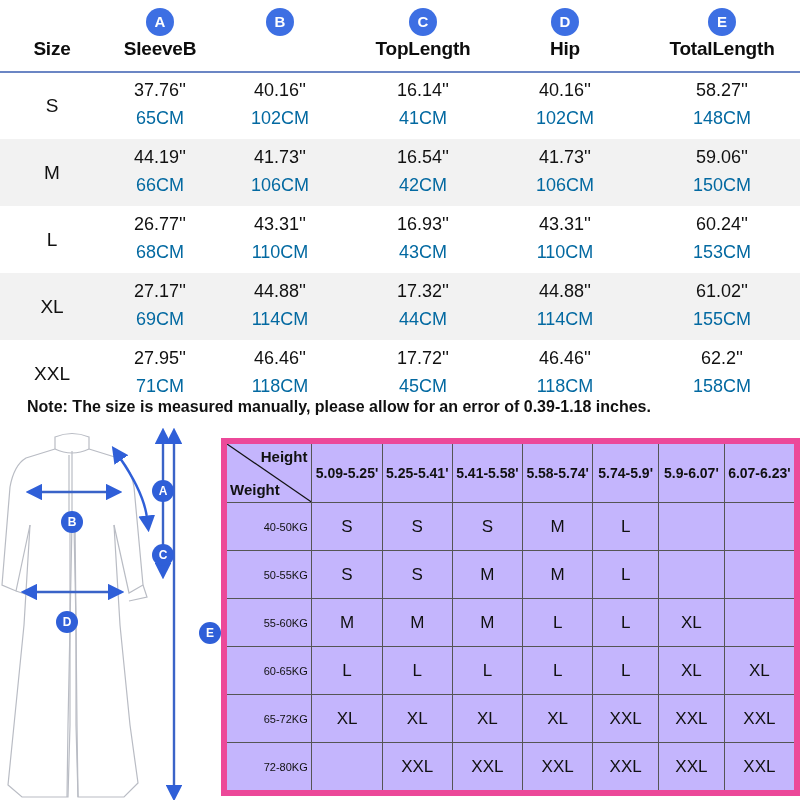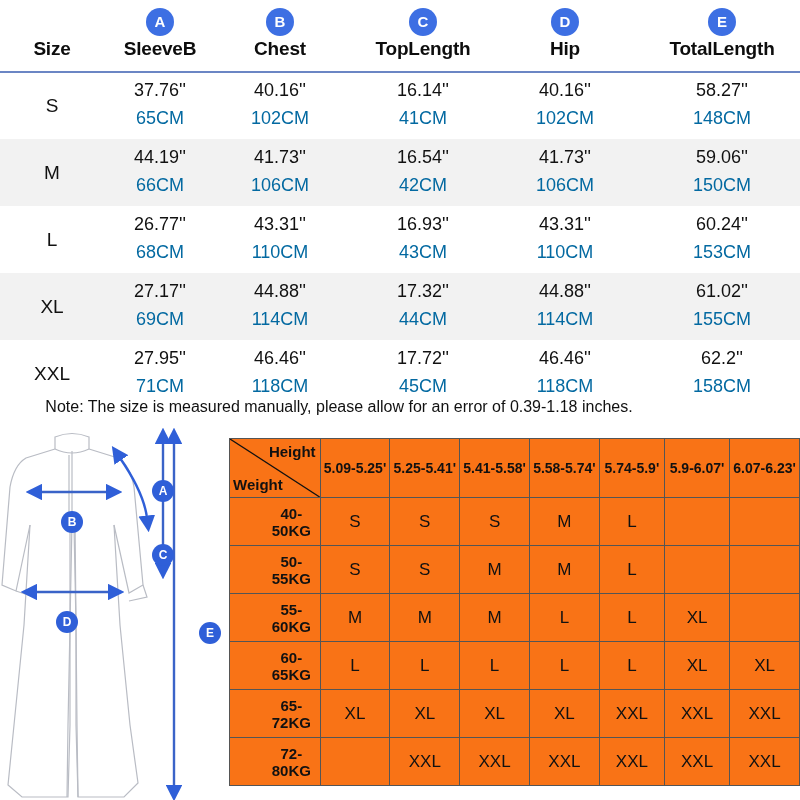--- a/index.html
+++ b/index.html
@@ -100,20 +100,21 @@
     color: #0369a1;
     white-space: nowrap;
   }
   #note-text {
     position: absolute;
     left: 0; top: 398px;
     width: 678px;
     text-align: center;
     font-size: 16px;
     color: #111111;
+    font-weight: bold;
   }
 
   
   #garment-figure {
     position: absolute;
     left: 0; top: 425px;
     width: 215px;
     height: 375px;
   }
   .fig-badge {
@@ -126,23 +127,22 @@
     font-weight: bold;
     line-height: 22px;
     text-align: center;
   }
 
   
   #hw-table {
     position: absolute;
     left: 221px; top: 438px;
     border-collapse: collapse;
-    border: 1px solid #ec4899;
-    background: #f97316;
-    margin-left: 8px;
+    border: 6px solid #ec4899;
+    background: #c4b5fd;
   }
   #hw-table td, #hw-table th {
     border: 1px solid #555555;
     font-family: "Liberation Sans", sans-serif;
     font-size: 15px;
     font-weight: normal;
     color: #111111;
     text-align: center;
     padding: 0;
     height: 47px;
@@ -177,22 +177,22 @@
     font-weight: bold;
     text-align: center;
   }
   #hw-table th.hhdr {
     height: 58px;
     font-size: 14px;
     font-weight: bold;
     white-space: nowrap;
   }
   #hw-table td.wcol {
-    font-size: 15px;
-    font-weight: bold;
+    font-size: 11px;
+    font-weight: normal;
     padding-left: 33px;
   }
   #hw-table td.sizecell {
     font-size: 17px;
   }
 </style>
 </head>
 <body>
 
 <div id="size-table">
@@ -200,21 +200,20 @@
   <div class="hdr-row">
     <div class="hdr-cell size-col" style="left:52px;">
       <div class="hdr-label">Size</div>
     </div>
     <div class="hdr-cell" style="left:160px;">
       <div class="hdr-badge">A</div>
       <div class="hdr-label">SleeveB</div>
     </div>
     <div class="hdr-cell" style="left:280px;">
       <div class="hdr-badge">B</div>
-      <div class="hdr-label">Chest</div>
     </div>
     <div class="hdr-cell" style="left:423px;">
       <div class="hdr-badge">C</div>
       <div class="hdr-label">TopLength</div>
     </div>
     <div class="hdr-cell" style="left:565px;">
       <div class="hdr-badge">D</div>
       <div class="hdr-label">Hip</div>
     </div>
     <div class="hdr-cell" style="left:722px;">

